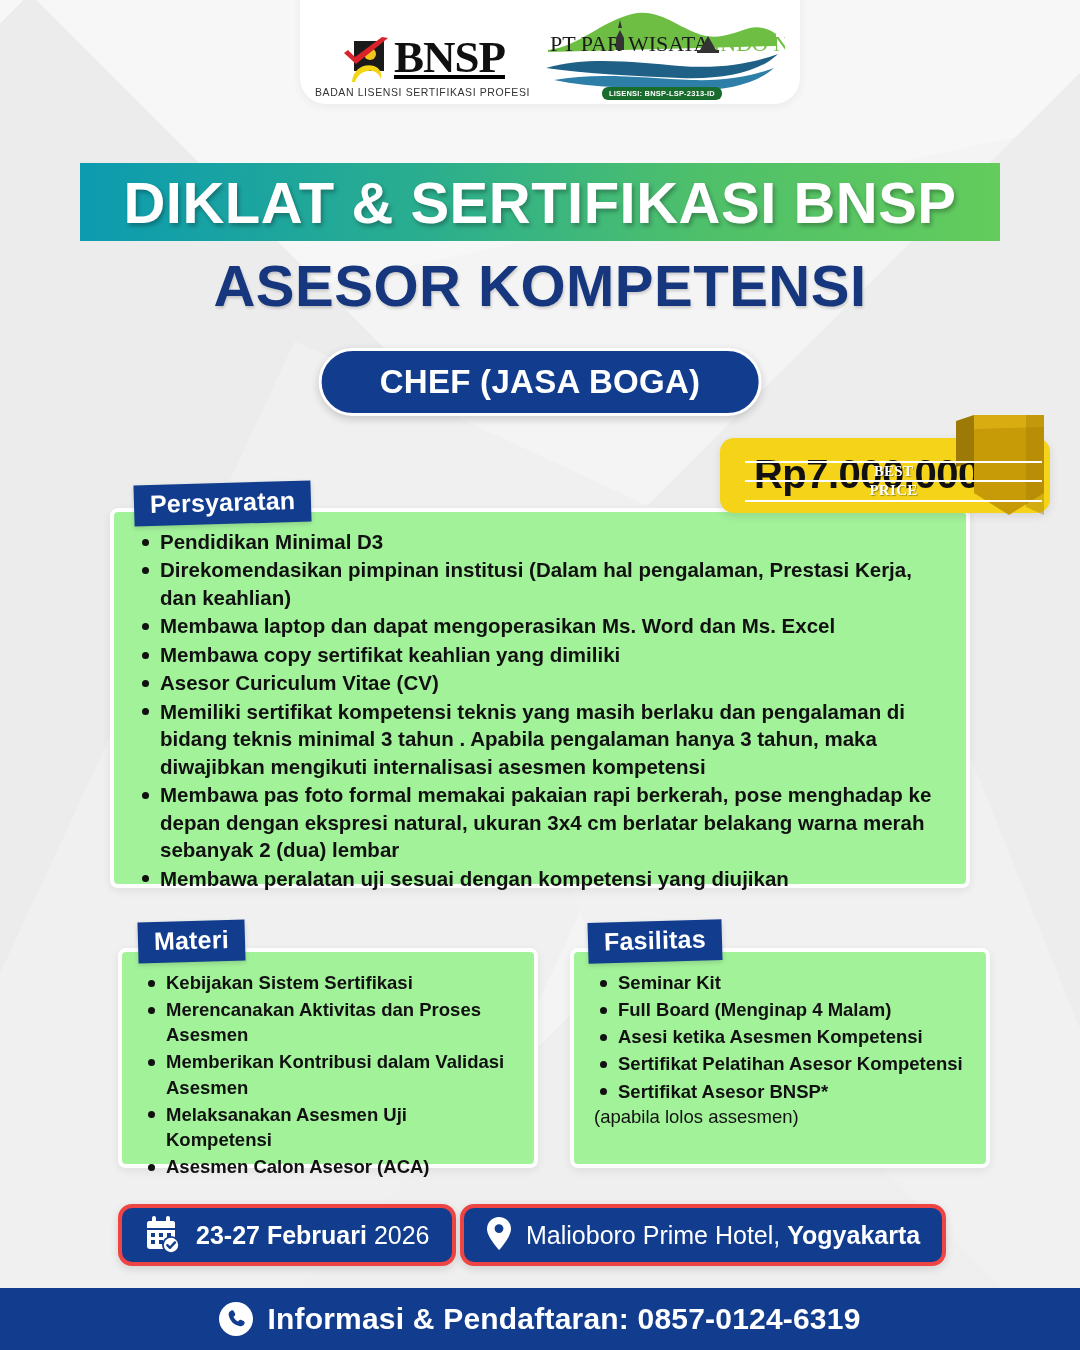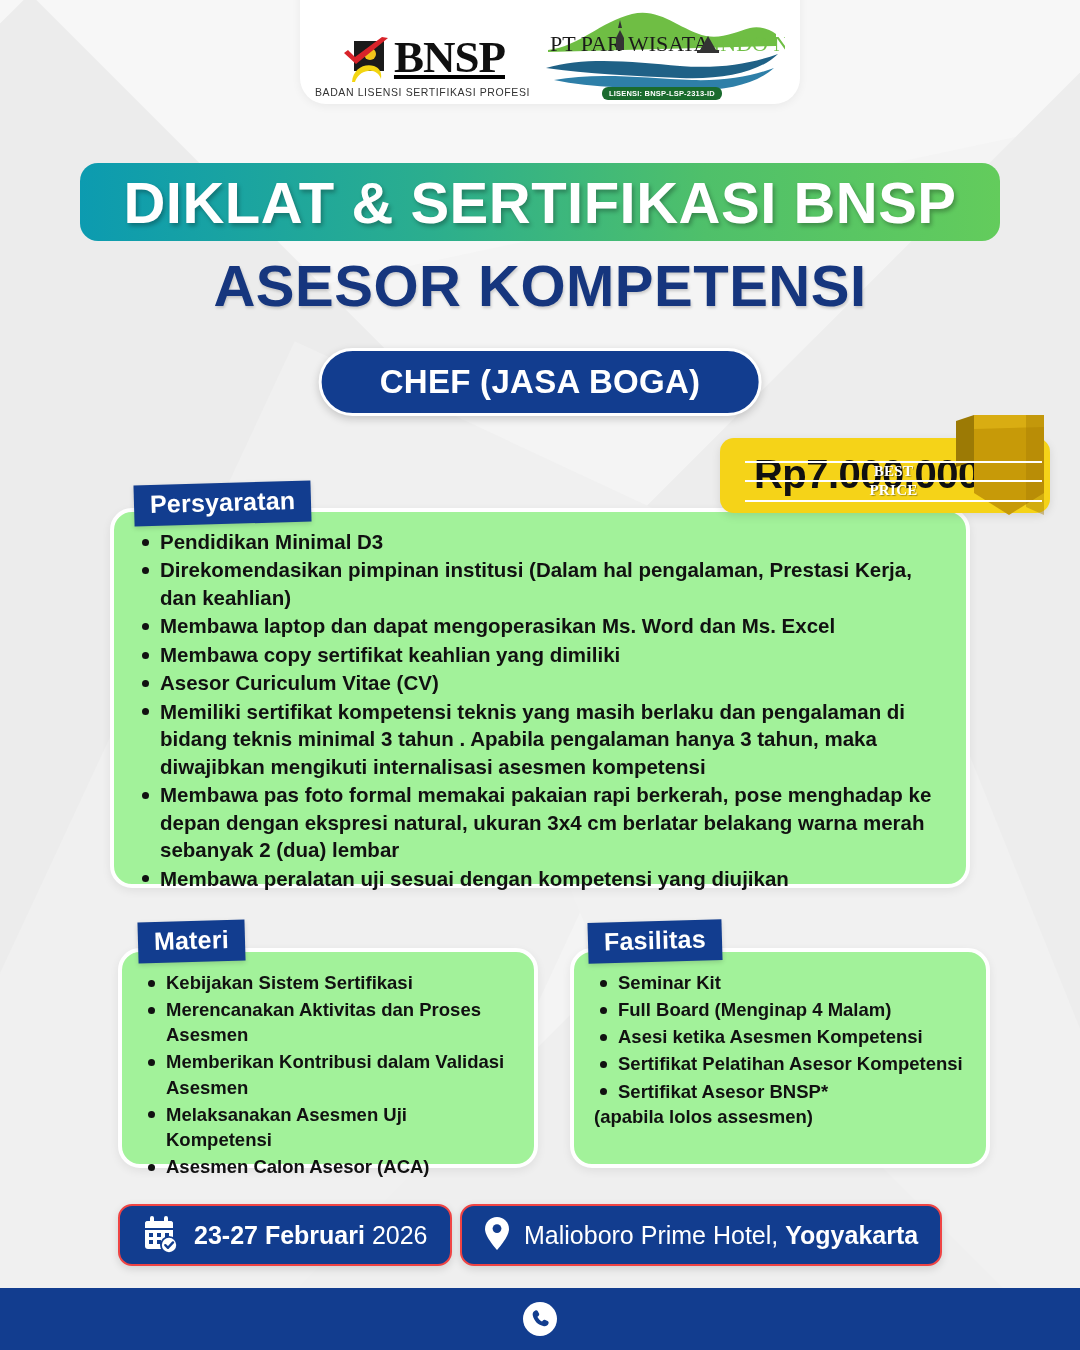--- a/index.html
+++ b/index.html
@@ -48,21 +48,20 @@
     background:#1a6b2e; color:#fff; font-size:7.5px; font-weight:700;
     padding:2px 7px; letter-spacing:.2px; border-radius:6px; white-space:nowrap;
   }
 
   
   .title-banner {
     position:absolute; left:80px; top:163px; width:920px; height:78px;
     background:linear-gradient(90deg,#0C9BB0 0%, #2BAE8E 38%, #4FC06A 68%, #63CC5C 100%);
     display:flex; align-items:center; justify-content:center;
     z-index:4;
-    border-radius:18px;
   }
   .title-banner span {
     font-size:58px; font-weight:700; color:#fff; letter-spacing:.5px;
     text-shadow:2px 3px 4px rgba(0,0,0,.28);
     white-space:nowrap;
   }
   .title-sub {
     position:absolute; left:0; right:0; top:252px; text-align:center; z-index:4;
   }
   .title-sub span {
@@ -100,21 +99,21 @@
   
   .tag {
     position:absolute; background:#123D8F; color:#fff;
     font-size:25px; font-weight:700; padding:5px 16px 7px;
     transform:rotate(-1.6deg); z-index:7; letter-spacing:.2px;
     box-shadow:0 2px 5px rgba(0,0,0,.15);
   }
 
   
   .card {
-    position:absolute; background:#A2F29A; border-radius:22px;
+    position:absolute; background:#A2F29A; border-radius:8px;
     border:4px solid #ffffff; z-index:3;
     box-shadow:0 3px 10px rgba(0,0,0,.07);
   }
   ul.blist { list-style:none; }
   ul.blist li {
     position:relative; padding-left:24px; color:#111;
     font-weight:700;
   }
   ul.blist li::before {
     content:""; position:absolute; left:6px; top:.52em;
@@ -122,25 +121,25 @@
   }
 
   #card-syarat { left:110px; top:508px; width:860px; height:380px; padding:16px 26px 14px 22px; }
   #card-syarat li { font-size:20.5px; line-height:1.34; margin-bottom:1px; }
 
   #card-materi { left:118px; top:948px; width:420px; height:220px; padding:18px 22px 14px 20px; }
   #card-materi li { font-size:18.5px; line-height:1.36; margin-bottom:2px; }
 
   #card-fasilitas { left:570px; top:948px; width:420px; height:220px; padding:18px 22px 14px 20px; }
   #card-fasilitas li { font-size:18.5px; line-height:1.36; margin-bottom:2px; }
-  .note { font-size:18.5px; font-weight:700; color:#111; margin-top:1px; }
+  .note { font-size:18.5px; font-weight:400; color:#111; margin-top:1px; }
 
   
   .info-bar {
-    position:absolute; background:#123D8F; border:2px solid #ef4444; border-radius:14px;
+    position:absolute; background:#123D8F; border:4px solid #ef4444; border-radius:14px;
     display:flex; align-items:center; gap:14px; padding:10px 22px; z-index:5;
     box-shadow:0 3px 8px rgba(0,0,0,.13);
   }
   #bar-date { left:118px; top:1204px; height:62px; }
   #bar-venue { left:460px; top:1204px; height:62px; }
   .ib-text { color:#fff; font-size:25px; white-space:nowrap; }
   .ib-text b { font-weight:700; }
   .ib-text .light { font-weight:400; }
 
   
@@ -305,13 +304,14 @@
     <b>Yogyakarta</b>
   </div>
 </div>
 
 <div class="footer">
   <div class="phone-circle">
     <svg width="22" height="22" viewBox="0 0 22 22">
       <path d="M6.4 2.4 C7.4 2 8.3 2.4 8.8 3.3 L10 5.6 C10.4 6.4 10.2 7.3 9.5 7.9 L8.4 8.8 C8.9 10.4 11.3 12.9 13 13.5 L13.9 12.4 C14.5 11.7 15.5 11.5 16.3 11.9 L18.6 13.1 C19.5 13.6 19.9 14.6 19.5 15.5 C18.8 17.4 16.9 18.6 14.9 18.2 C8.9 17 4.9 13 3.7 7 C3.3 5 4.5 3.1 6.4 2.4 Z" fill="#123D8F"></path>
     </svg>
   </div>
+  <span>Informasi &amp; Pendaftaran: 0857-0124-6319</span>
 </div>
 
 </body></html>

